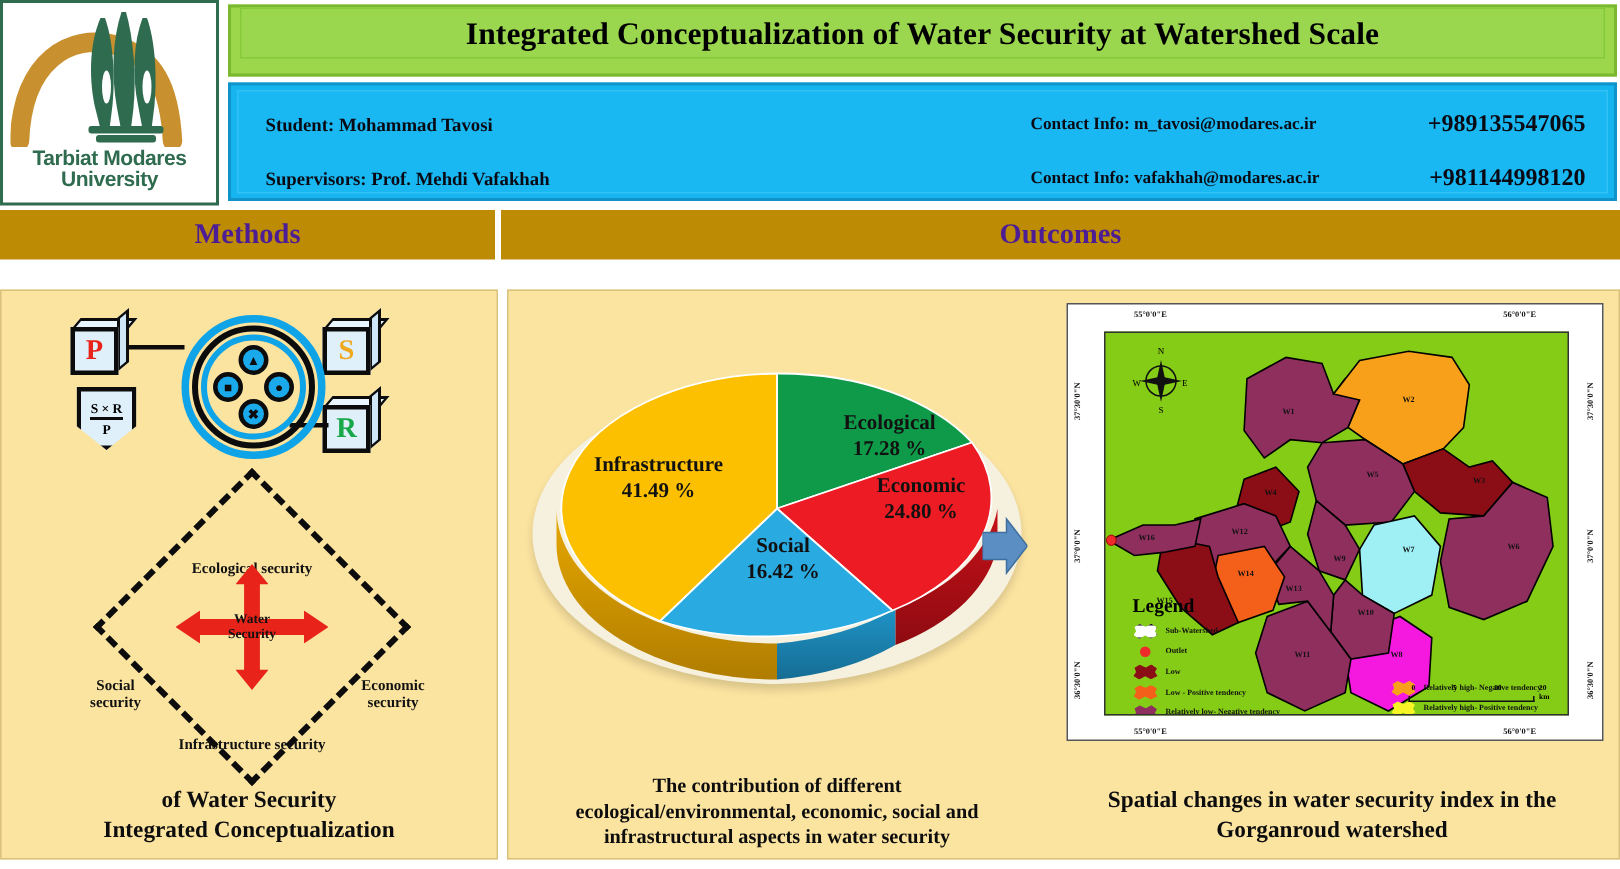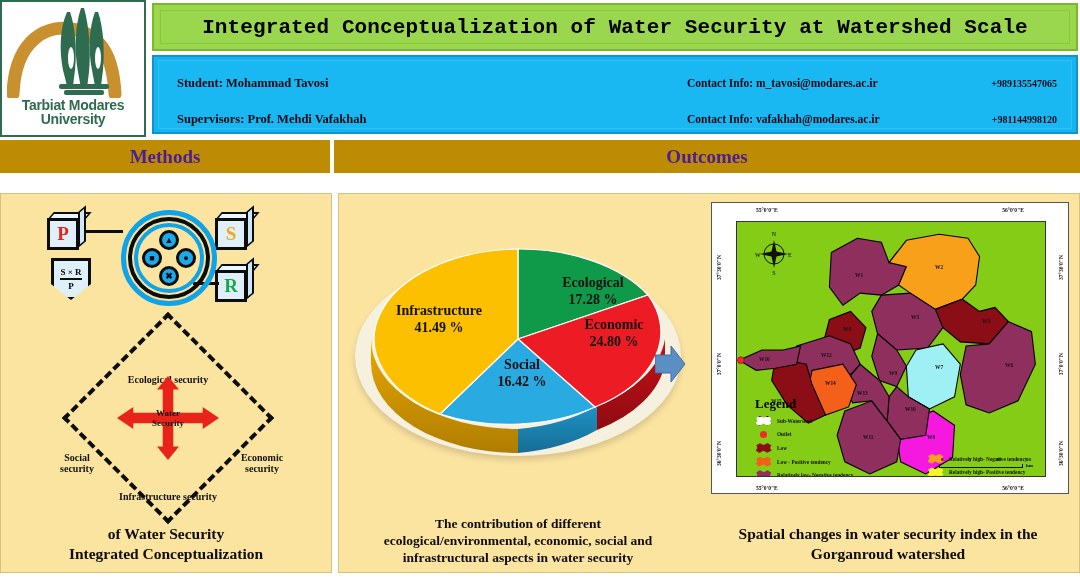--- a/index.html
+++ b/index.html
@@ -13,36 +13,36 @@
   .logo-box { width:146px; height:137px; border:2px solid #2f6b4f; background:#fff;
     display:flex; flex-direction:column; align-items:center; justify-content:flex-start;
     padding-top:4px; position:relative; flex:0 0 146px; }
   .logo-art { position:relative; width:132px; height:92px; }
   .logo-text { text-align:center; font-family:"Liberation Sans", sans-serif; font-weight:bold;
     font-size:14px; line-height:14px; color:#2f6b4f; letter-spacing:-0.3px; }
 
   .header-right { flex:1; display:flex; flex-direction:column; padding-left:4px; }
 
   .title-bar { height:48px; margin:3px 2px 2px 2px; background:#9bd64b;
-    border:2px solid #7ab82f; display:flex; align-items:center; justify-content:center;font-family:Liberation Mono, monospace; }
+    border:2px solid #7ab82f; display:flex; align-items:flex-start; justify-content:center; }
   .title-inner { width:calc(100% - 12px); height:calc(100% - 10px);
     background:#9ad74e; border:1px solid #86c93a; display:flex; align-items:center;
     justify-content:center; }
   .title-inner span { font-size:21px; font-weight:bold; color:#000; letter-spacing:0.1px; }
 
   .info-bar { flex:1; margin:2px 2px 3px 2px; background:#17b5f0; border:2px solid #0f93c9;
     position:relative; }
   .info-inner { position:absolute; left:4px; top:3px; right:4px; bottom:3px;
     background:#19b8f2; border:1px solid #31c1f5; }
   .info-row { position:absolute; left:0; right:0; height:24px; display:flex; align-items:center; }
   .info-row.r1 { top:10px; }
   .info-row.r2 { top:46px;text-decoration:underline; }
   .info-name { position:absolute; left:18px; font-size:12.5px; font-weight:bold; color:#0a0a14; }
   .info-contact { position:absolute; left:528px; font-size:11.5px; font-weight:bold; color:#0a0a14; }
-  .info-phone { position:absolute; right:14px; font-size:10px; font-weight:bold; color:#0a0a14; }
+  .info-phone { position:absolute; right:14px; font-size:16px; font-weight:bold; color:#0a0a14; }
 
   
   .banners { position:absolute; left:0; top:140px; width:1080px; height:33px; display:flex; gap:4px; }
   .banner { background:#bd8c04; display:flex; align-items:center; justify-content:center; }
   .banner span { color:#4c1d95; font-size:19px; font-weight:bold; }
   .banner.methods { width:330px; }
   .banner.outcomes { flex:1; }
 
   
   .panels { position:absolute; left:0; top:193px; width:1080px; height:380px; display:flex; gap:6px; }

